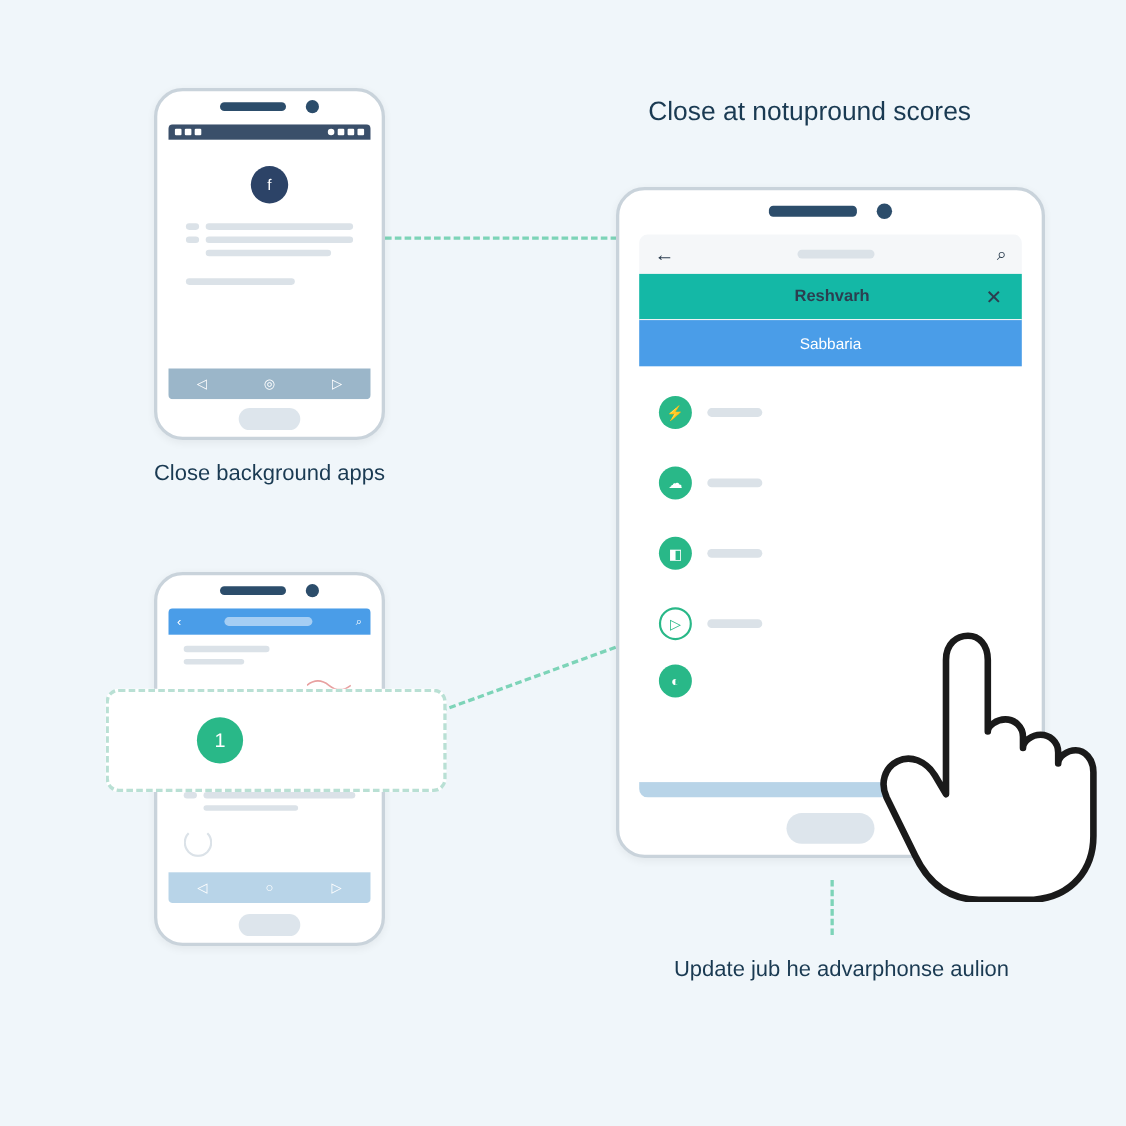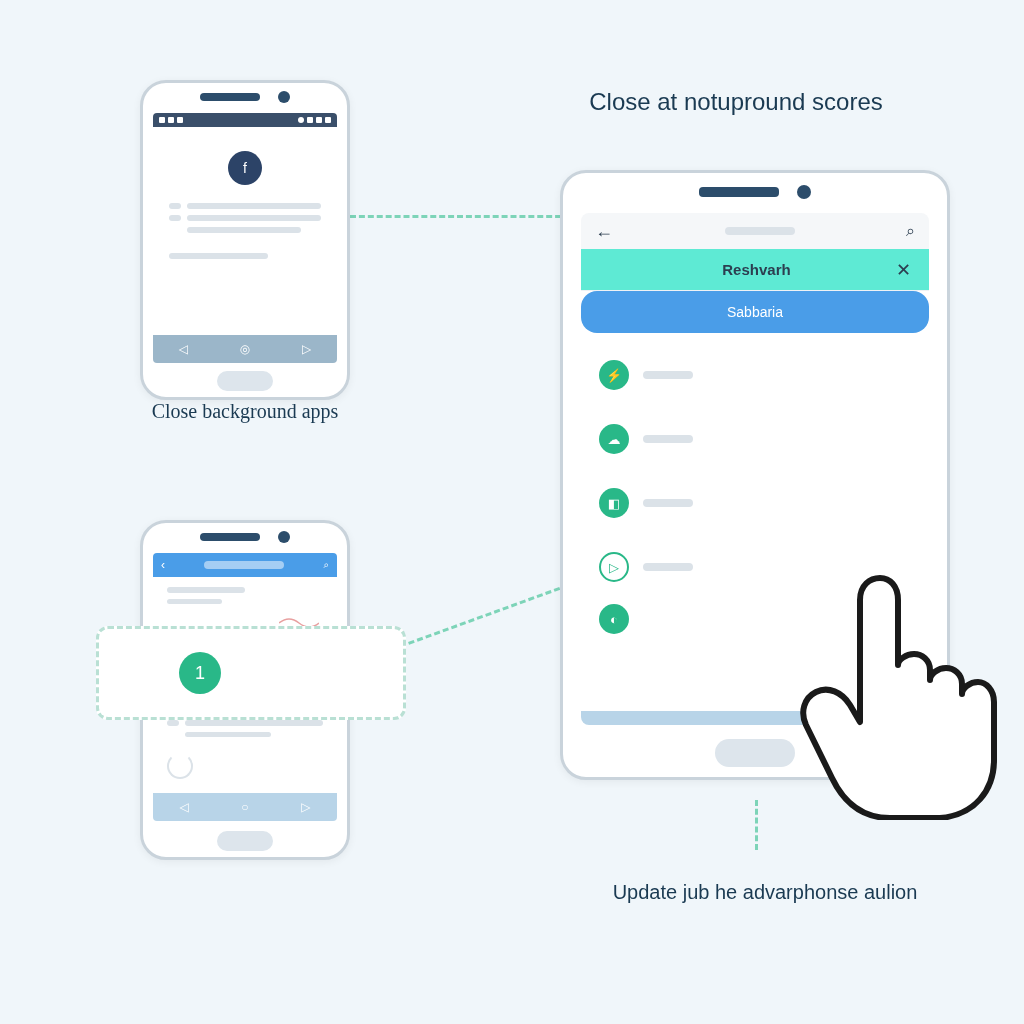--- a/index.html
+++ b/index.html
@@ -135,34 +135,33 @@
 }
 .p3-back { font-size: 18px; color: #2c3e50; }
 .p3-header-mid { width: 70px; height: 8px; background: #dbe2e8; border-radius: 4px; }
 .p3-search { font-size: 16px; color: #2c3e50; }
 .p3-sub {
   height: 42px;
   display: flex;
   align-items: center;
   justify-content: space-between;
   padding: 0 18px;
-  background: #5eead4;
+  background: #14b8a6;
   border-bottom: 1px solid #eef2f5;
 }
 .p3-sub-title { font-size: 15px; font-weight: 600; color: #2c3e50; margin: 0 auto; }
 .p3-close { font-size: 18px; color: #2c3e50; font-weight: 300; }
 .p3-banner {
   height: 42px;
   background: #4a9de8;
   display: flex;
   align-items: center;
   justify-content: center;
   color: #fff;
   font-size: 14px;
-  border-radius: 16px;
 }
 .p3-list { padding: 10px 0; }
 .p3-item {
   height: 64px;
   display: flex;
   align-items: center;
   padding: 0 18px;
   gap: 14px;
 }
 .p3-badge {
@@ -280,21 +279,21 @@
       </div>
       <div class="nav-bar">
         <span class="nav-icon">◁</span>
         <span class="nav-icon">◎</span>
         <span class="nav-icon">▷</span>
       </div>
     </div>
     <div class="home-btn"></div>
   </div>
 
-  <div class="label" style="left:120px; top:400px; width:250px;font-family:Liberation Serif, serif;">Close background apps</div>
+  <div class="label" style="left:120px; top:419px; width:250px;">Close background apps</div>
 
   <div class="phone phone-small" style="left:140px; top:520px; height:340px;">
     <div class="phone-top">
       <div class="speaker"></div>
       <div class="camera"></div>
     </div>
     <div class="screen" style="bottom:36px;">
       <div class="p2-header">
         <span class="p2-back">‹</span>
         <div class="p2-title-bar"></div>
@@ -389,15 +388,15 @@
              C 204 230 185 255 150 258
              L 100 258
              C 75 258 55 245 42 218
              L 16 165
              C 10 152 14 138 26 132
              C 38 126 52 132 60 145
              L 70 162
              Z" fill="#ffffff" stroke="#1a1a1a" stroke-width="6" stroke-linejoin="round"></path>
   </svg>
 
-  <div class="label" style="left:575px; top:870px; width:380px;margin-top:11px;">Update jub he advarphonse aulion</div>
+  <div class="label" style="left:575px; top:870px; width:380px;">Update jub he advarphonse aulion</div>
 
 </div>
 
 </body></html>

